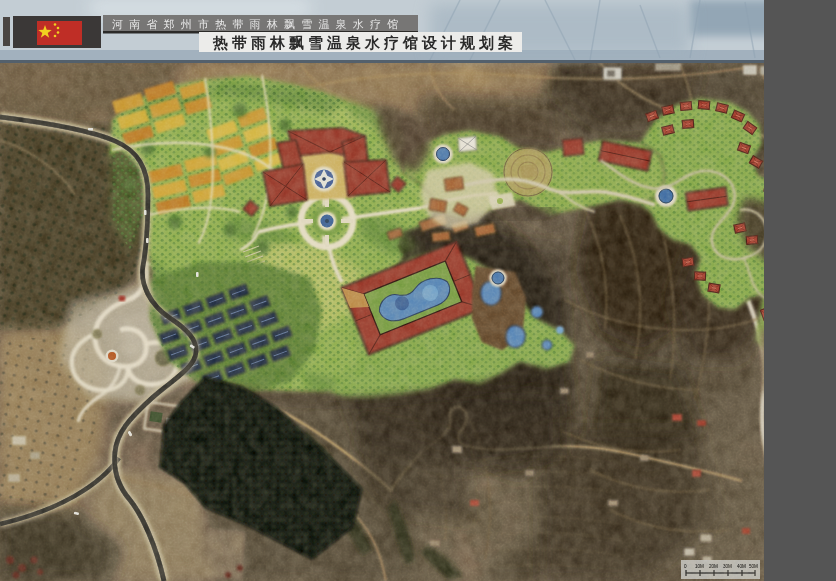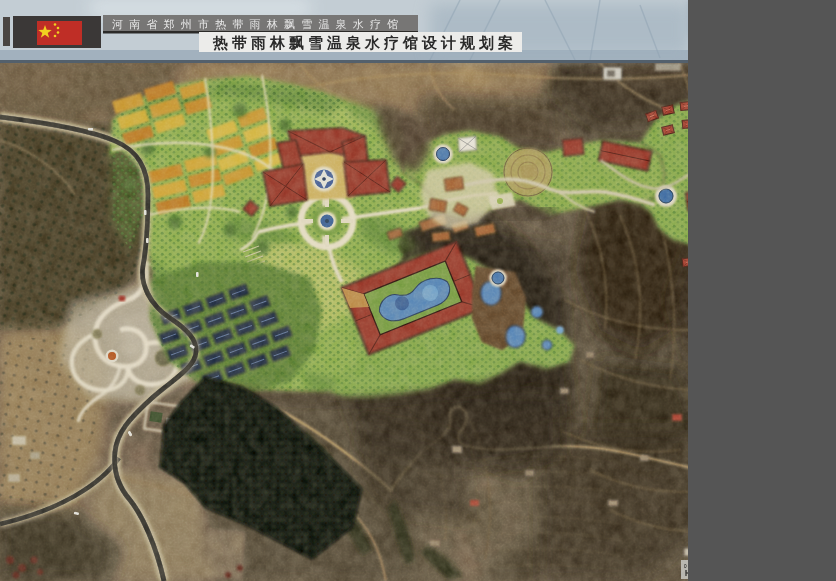--- a/index.html
+++ b/index.html
@@ -1,16 +1,16 @@
 <!DOCTYPE html>
 <html><head>
 <meta charset="utf-8">
 <style>
 html,body{margin:0;padding:0;background:#555;}
-#stage{position:relative;width:688px;height:581px;overflow:hidden;font-family:"Liberation Sans",sans-serif;}
+#stage{position:relative;width:764px;height:581px;overflow:hidden;font-family:"Liberation Sans",sans-serif;}
 </style>
 </head>
 <body>
 <div id="stage">
 <svg width="836" height="581" viewBox="0 0 836 581">
 <defs>
 <filter id="b1" x="-20%" y="-20%" width="140%" height="140%">
           <feGaussianBlur stdDeviation="1"></feGaussianBlur>
         </filter>
 <filter id="b2" x="-20%" y="-20%" width="140%" height="140%">

